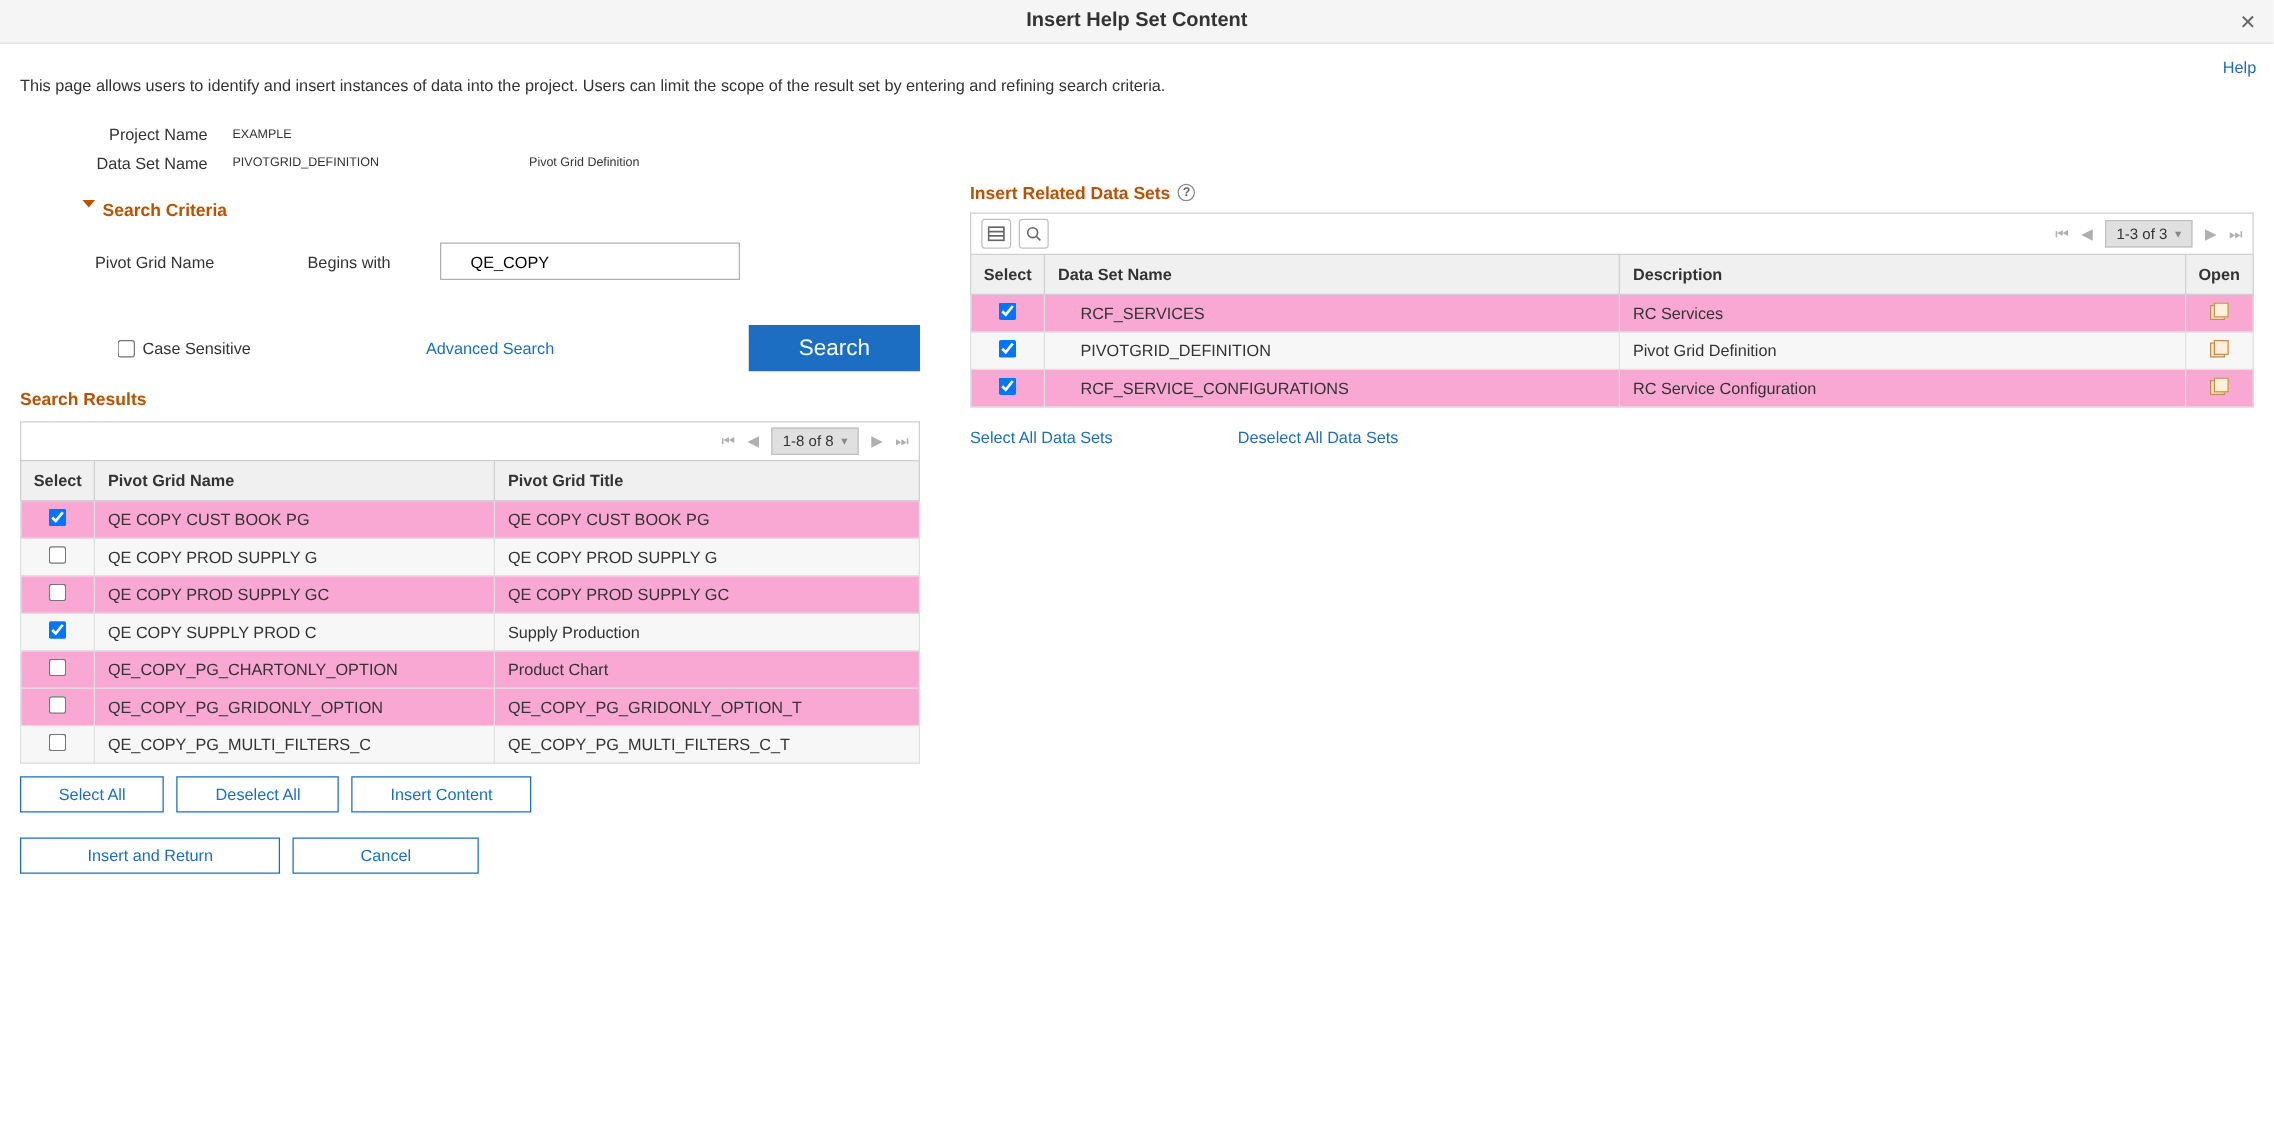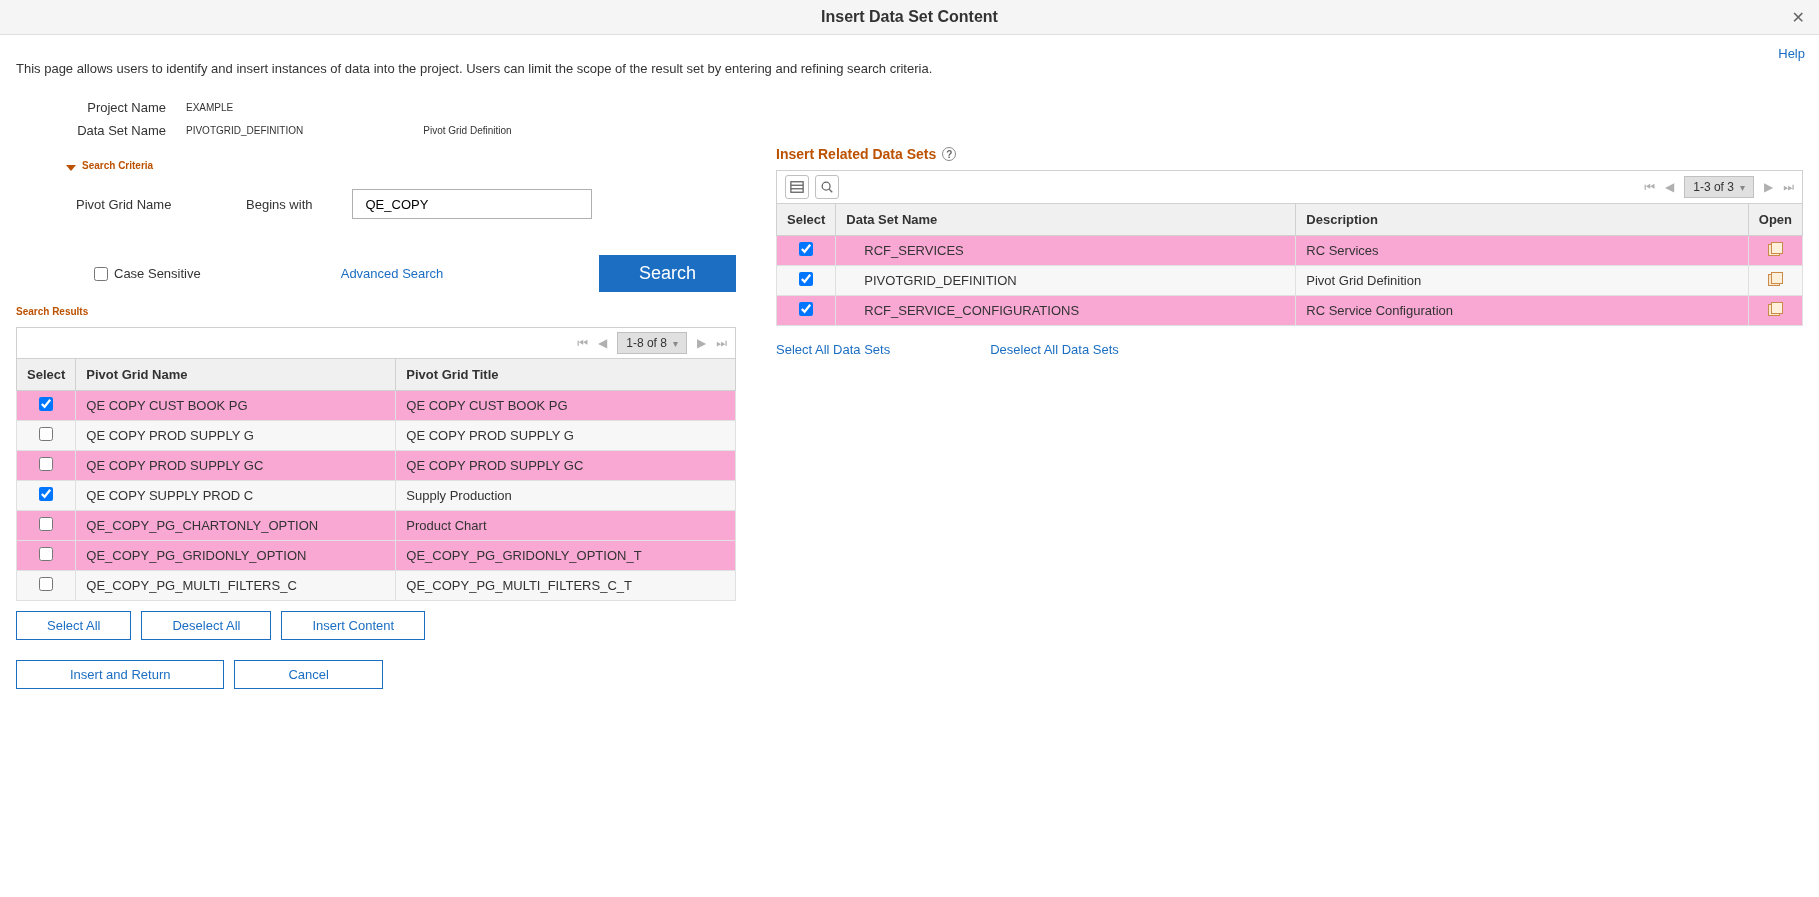--- a/index.html
+++ b/index.html
@@ -7,26 +7,26 @@
   .header-bar { background: #f5f5f5; border-bottom: 1px solid #e0e0e0; position: relative; padding: 8px 0; }
   .header-title { font-weight: bold; font-size: 16px; text-align: center; }
   .close-x { position: absolute; right: 14px; top: 8px; font-size: 16px; cursor: pointer; color: #666; }
   .help-link { position: absolute; right: 14px; top: 46px; color: #1b6ec2; font-size: 13px; cursor: pointer; }
   .content { padding: 16px; }
   .page-desc { margin: 10px 0 24px 0; }
   .field-row { display: flex; align-items: center; margin-bottom: 8px; }
   .field-row .label { width: 140px; text-align: right; padding-right: 20px; font-size: 13px; color: #333; }
   .field-row .value { font-size: 10px; }
   .field-row .value-extra { margin-left: 120px; }
-  .section-header { color: #bc5100; font-weight: bold; font-size: 10px; margin: 14px 0 10px 0; display: flex; align-items: flex-end; }
+  .section-header { color: #bc5100; font-weight: bold; font-size: 14px; margin: 14px 0 10px 0; display: flex; align-items: flex-start; }
   .section-header .caret { display: inline-block; width: 0; height: 0; border-left: 5px solid transparent; border-right: 5px solid transparent; border-top: 6px solid #bc5100; margin-right: 6px; }
   .search-block { padding-left: 60px; }
   .search-row { display: flex; align-items: center; gap: 40px; margin: 18px 0; }
   .search-row .label { width: 130px; }
-  .text-input { width: 240px; height: 30px; border: 1px solid #b0b0b0; padding: 4px 12px; font-size: 13px; }
+  .text-input { width: 240px; height: 30px; border: 1px solid #b0b0b0; padding: 4px 23px; font-size: 13px; }
   .lower-search-row { display: flex; align-items: center; gap: 140px; margin: 36px 0 14px 0; }
   .checkbox-wrap { display: flex; align-items: center; gap: 6px; padding-left: 48px; }
   .checkbox-wrap input { width: 14px; height: 14px; }
   .link { color: #1b6ec2; cursor: pointer; }
   .primary-btn { background: #1b6ec2; color: #fff; border: none; padding: 8px 40px; font-size: 18px; cursor: pointer; }
   .two-col { display: flex; gap: 40px; align-items: flex-start; }
   .left-col { flex: 0 0 720px; }
   .right-col { flex: 1; }
   .grid-toolbar { display: flex; justify-content: flex-end; align-items: center; border: 1px solid #d0d0d0; border-bottom: none; padding: 4px 8px; background: #fff; gap: 10px; }
   .grid-toolbar-left { display: flex; gap: 6px; }
@@ -52,21 +52,21 @@
   .open-icon::before { content: ""; position: absolute; top: 2px; left: 0; width: 10px; height: 10px; border: 1px solid #c98a4a; background: #fce6cc; }
   .open-icon::after { content: ""; position: absolute; top: 0; left: 3px; width: 10px; height: 10px; border: 1px solid #c98a4a; background: #fff0dc; }
   .link-row { display: flex; gap: 100px; margin-top: 16px; }
   .open-col { text-align: center; width: 50px; margin-left: 30px; }
   .grid-icon svg { width: 14px; height: 14px; stroke: #666; fill: none; stroke-width: 1.5; }
 </style>
 </head>
 <body>
 
 <div class="header-bar">
-  <div class="header-title">Insert Data Set Content</div>
+  <div class="header-title">Insert Help Set Content</div>
   <span class="close-x">✕</span>
 </div>
 
 <a class="help-link">Help</a>
 
 <div class="content">
   <div class="page-desc">This page allows users to identify and insert instances of data into the project. Users can limit the scope of the result set by entering and refining search criteria.</div>
 
   <div style="padding-left:30px;">
     <div class="field-row">

